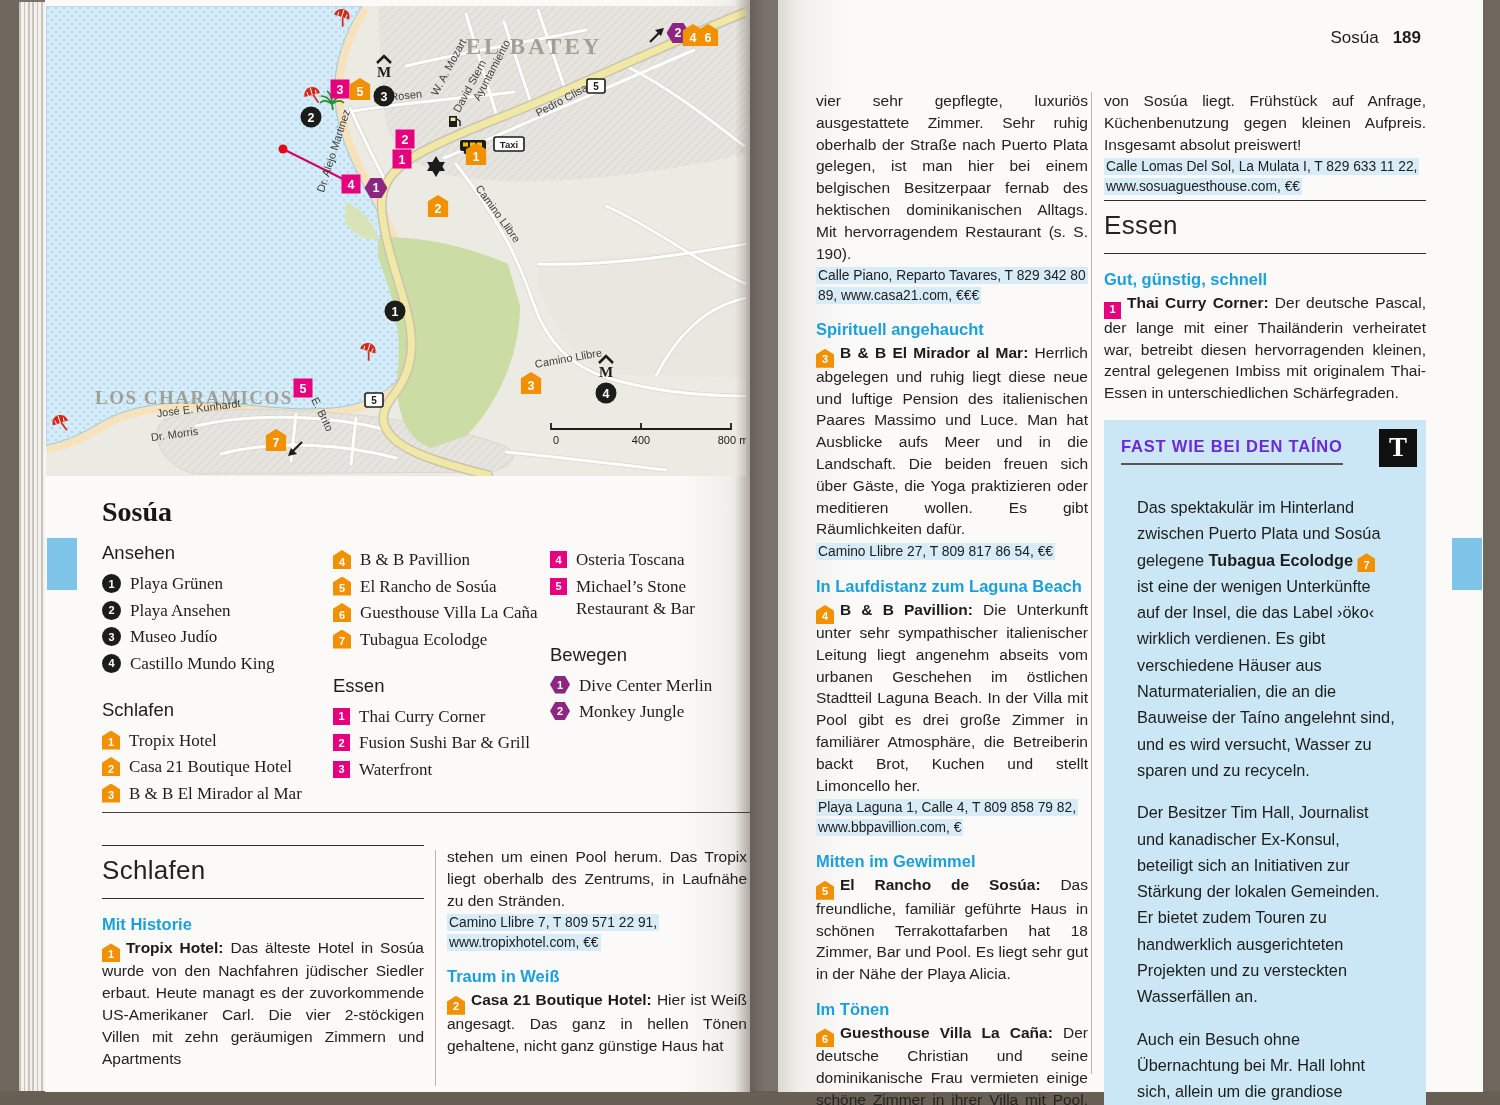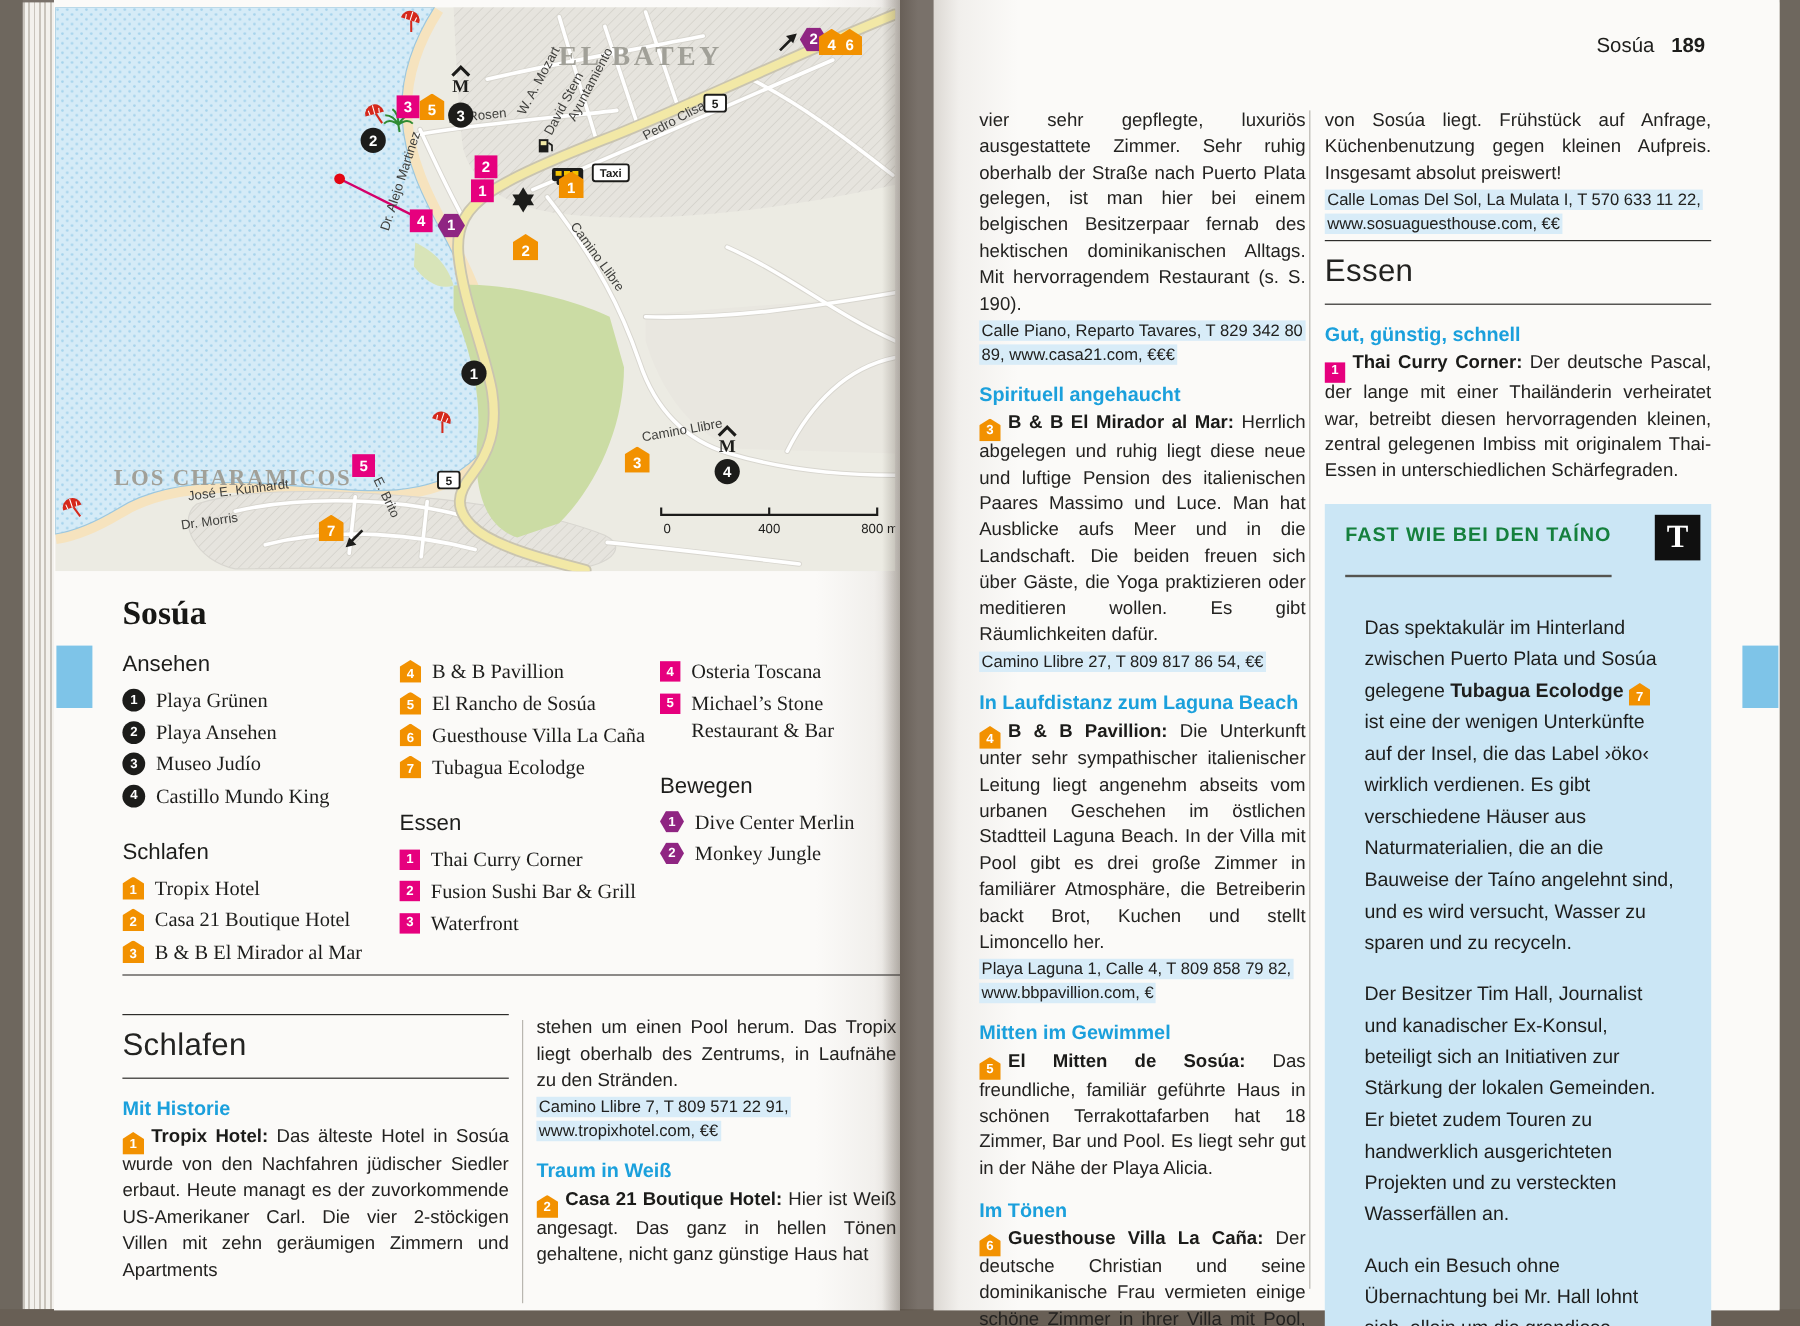--- a/index.html
+++ b/index.html
@@ -60,22 +60,22 @@
   p.body{font-size:15.5px;line-height:21.8px;text-align:justify;color:#232220;margin:0 0 2px;}
   p.body b{color:#1b1b19;}
   p.body .mk{margin:0 6px 0 0;vertical-align:-3px;display:inline-flex;transform:translateY(2px);}
   .contact{font-size:13.8px;line-height:19.5px;color:#21201e;margin:1px 0 4px;}
   .contact .hl{background:#D8ECF8;box-decoration-break:clone;-webkit-box-decoration-break:clone;padding:1px 2px;}
   .pg-head{position:absolute;top:28px;right:62px;font-size:17px;color:#1d1d1b;}
   .pg-head b{margin-left:14px;}
 
   
   .ibox{position:relative;background:#CBE6F5;margin-top:16px;padding:17px 15px 15px 17px;}
-  .ibox-title{display:inline-block;font-size:16.5px;font-weight:bold;letter-spacing:.8px;color:#15803d;
-    border-bottom:2px solid #55544f;padding-bottom:23px;margin-bottom:13px;max-width:250px;}
+  .ibox-title{display:inline-block;font-size:16.5px;font-weight:bold;letter-spacing:.8px;color:#6d28d9;
+    border-bottom:2px solid #55544f;padding-bottom:7px;margin-bottom:13px;max-width:250px;}
   .ibox-badge{position:absolute;top:9px;right:9px;width:38px;height:38px;background:#101010;color:#fff;
     font-family:"Liberation Serif",serif;font-weight:bold;font-size:27px;display:flex;align-items:center;justify-content:center;}
   .ibox p{font-size:16.3px;line-height:26.3px;color:#1d1d1b;margin:16px;text-align:left;}
   .ibox p .mk{vertical-align:-3px;display:inline-flex;}
   .pin-ic{display:inline-block;vertical-align:-2px;}
 </style>
 </head>
 <body>
 
 <div class="desk-left"></div>
@@ -379,27 +379,27 @@
   <div class="col" id="rp-col1" style="left:38px;top:90px;width:272px;">
       <p class="body">vier sehr gepflegte, luxuriös ausgestattete Zimmer. Sehr ruhig oberhalb der Straße nach Puerto Plata gelegen, ist man hier bei einem belgischen Besitzerpaar fernab des hektischen dominikanischen Alltags. Mit hervorragendem Restaurant (s. S. 190).</p>
       <div class="contact"><span class="hl">Calle Piano, Reparto Tavares, T 829 342 80 89, www.casa21.com, €€€</span></div>
       <div class="subhead">Spirituell angehaucht</div>
       <p class="body"><span class="mk hotel">3</span><b>B &amp; B El Mirador al Mar: </b>Herrlich abgelegen und ruhig liegt diese neue und luftige Pension des italienischen Paares Massimo und Luce. Man hat Ausblicke aufs Meer und in die Landschaft. Die beiden freuen sich über Gäste, die Yoga praktizieren oder meditieren wollen. Es gibt Räumlichkeiten dafür.</p>
       <div class="contact"><span class="hl">Camino Llibre 27, T 809 817 86 54, €€</span></div>
       <div class="subhead">In Laufdistanz zum Laguna Beach</div>
       <p class="body"><span class="mk hotel">4</span><b>B &amp; B Pavillion: </b>Die Unterkunft unter sehr sympathischer italienischer Leitung liegt angenehm abseits vom urbanen Geschehen im östlichen Stadtteil Laguna Beach. In der Villa mit Pool gibt es drei große Zimmer in familiärer Atmosphäre, die Betreiberin backt Brot, Kuchen und stellt Limoncello her.</p>
       <div class="contact"><span class="hl">Playa Laguna 1, Calle 4, T 809 858 79 82, www.bbpavillion.com, €</span></div>
       <div class="subhead">Mitten im Gewimmel</div>
-      <p class="body"><span class="mk hotel">5</span><b>El Mitten de Sosúa: </b>Das freundliche, familiär geführte Haus in schönen Terrakottafarben hat 18 Zimmer, Bar und Pool. Es liegt sehr gut in der Nähe der Playa Alicia.</p>
+      <p class="body"><span class="mk hotel">5</span><b>El Rancho de Sosúa: </b>Das freundliche, familiär geführte Haus in schönen Terrakottafarben hat 18 Zimmer, Bar und Pool. Es liegt sehr gut in der Nähe der Playa Alicia.</p>
       <div class="subhead">Im Tönen</div>
       <p class="body"><span class="mk hotel">6</span><b>Guesthouse Villa La Caña: </b>Der deutsche Christian und seine dominikanische Frau vermieten einige schöne Zimmer in ihrer Villa mit Pool, die in einer ruhigen, grünen Siedlung etwas oberhalb</p>
     </div>
   <div class="col" id="rp-col2" style="left:326px;top:90px;width:322px;">
       <p class="body">von Sosúa liegt. Frühstück auf Anfrage, Küchenbenutzung gegen kleinen Aufpreis. Insgesamt absolut preiswert!</p>
-      <div class="contact"><span class="hl">Calle Lomas Del Sol, La Mulata I, T 570 633 11 22, www.sosuaguesthouse.com, €€</span></div>
+      <div class="contact"><span class="hl">Calle Lomas Del Sol, La Mulata I, T 829 633 11 22, www.sosuaguesthouse.com, €€</span></div>
       <div class="sect">
         <div class="sect-title">Essen</div>
       </div>
       <div class="subhead">Gut, günstig, schnell</div>
       <p class="body"><span class="mk food">1</span><b>Thai Curry Corner: </b>Der deutsche Pascal, der lange mit einer Thailänderin verheiratet war, betreibt diesen hervorragenden kleinen, zentral gelegenen Imbiss mit originalem Thai-Essen in unterschiedlichen Schärfegraden.</p>
       <div class="ibox"><div class="ibox-title">FAST WIE BEI DEN TAÍNO</div><div class="ibox-badge">T</div><p>Das spektakulär im Hinterland zwischen Puerto Plata und Sosúa gelegene <b>Tubagua Ecolodge </b><span class="mk hotel">7</span>  ist eine der wenigen Unterkünfte auf der Insel, die das Label ›öko‹ wirklich verdienen. Es gibt verschiedene Häuser aus Naturmaterialien, die an die Bauweise der Taíno angelehnt sind, und es wird versucht, Wasser zu sparen und zu recyceln.</p><p>Der Besitzer Tim Hall, Journalist und kanadischer Ex-Konsul, beteiligt sich an Initiativen zur Stärkung der lokalen Gemeinden. Er bietet zudem Touren zu handwerklich ausgerichteten Projekten und zu versteckten Wasserfällen an.</p><p>Auch ein Besuch ohne Übernachtung bei Mr. Hall lohnt sich, allein um die grandiose Aussicht zu genießen und etwas im Restaurant zu essen oder zu trinken (<span class="pin-ic"><svg width="12" height="16" viewBox="0 0 12 16">
               <path d="M6 0C2.7 0 0 2.6 0 5.8 0 10 6 16 6 16s6-6 6-10.2C12 2.6 9.3 0 6 0z" fill="#1c1c1a"></path>
               <circle cx="6" cy="5.6" r="2.2" fill="#CBE6F5"></circle>
             </svg></span> E 1, Crta. 25 Km 19, ca. 7 km hinter der Abfahrt von der Crta. 5 Puerto Plata–Sosúa, T 809 696 69 32, www.tubagua.com, Dorm 35 US-$/ Pers., Hütte für 2 Pers. 81 US-$).</p></div>
     </div>

